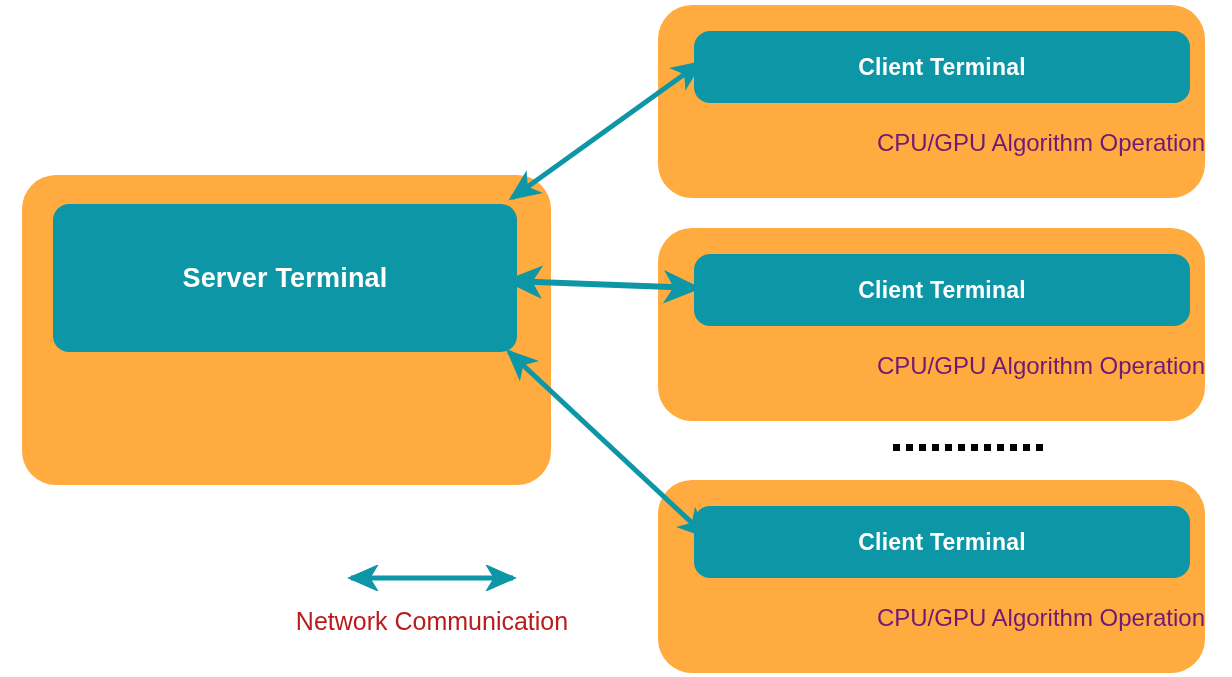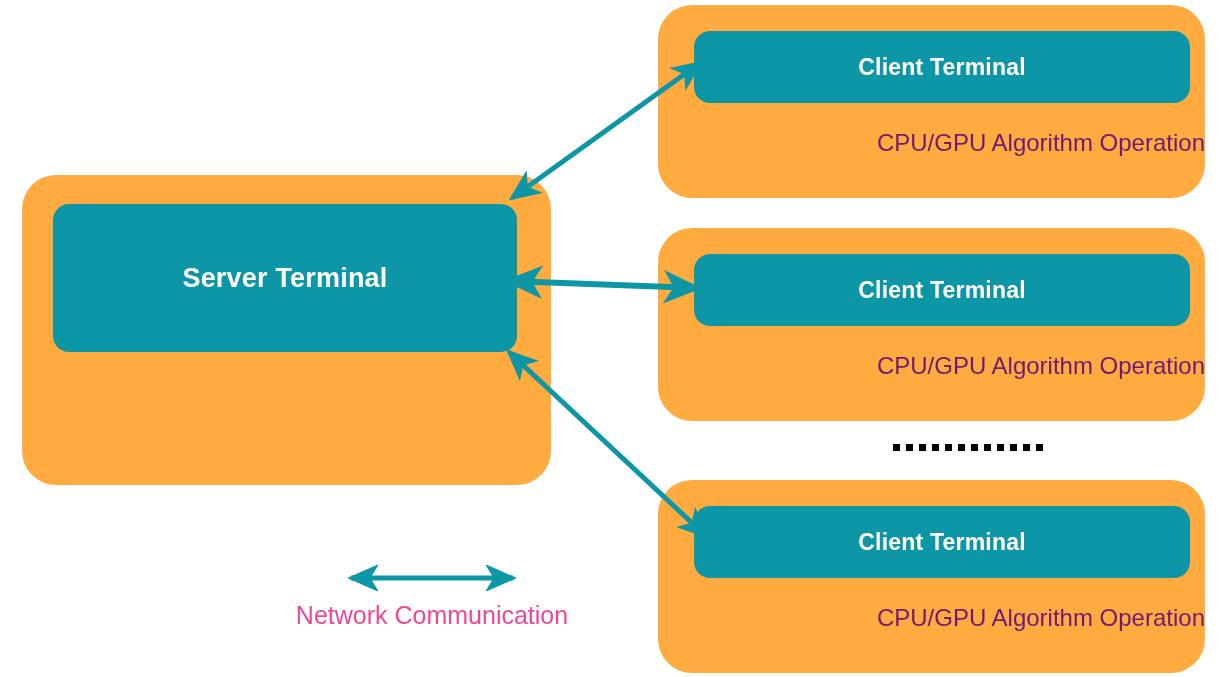--- a/index.html
+++ b/index.html
@@ -118,23 +118,23 @@
     top: 565px;
     width: 310px;
     text-align: center;
   }
   #legend-arrow {
     display: block;
     margin: 0 auto;
   }
   #legend-label {
     display: block;
-    margin-top: 10px;
+    margin-top: 16px;
     font-size: 25px;
-    color: #ec4899;
+    color: #b91c1c;
     white-space: nowrap;
   }
 </style>
 </head>
 <body>
 
 <div id="canvas">
 
   <div class="outer-box" id="server-outer">
     <div class="inner-box" id="server-inner">

